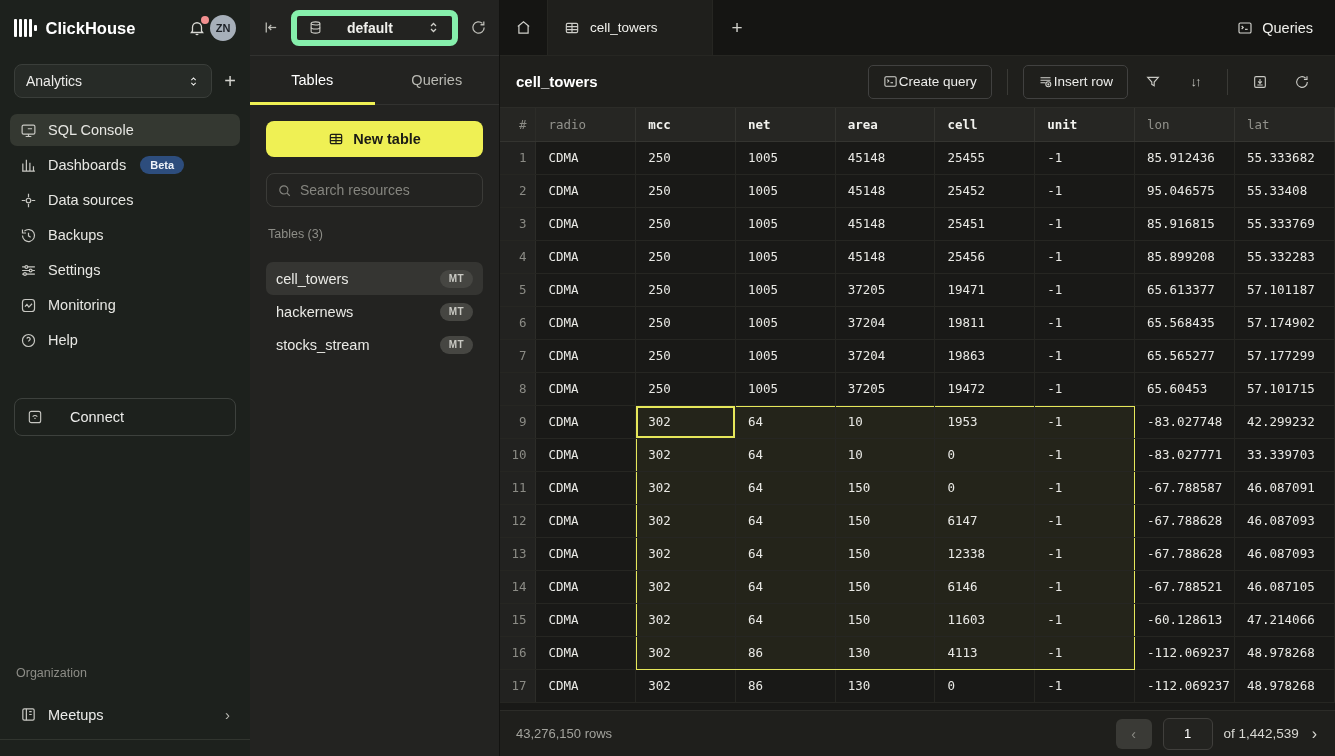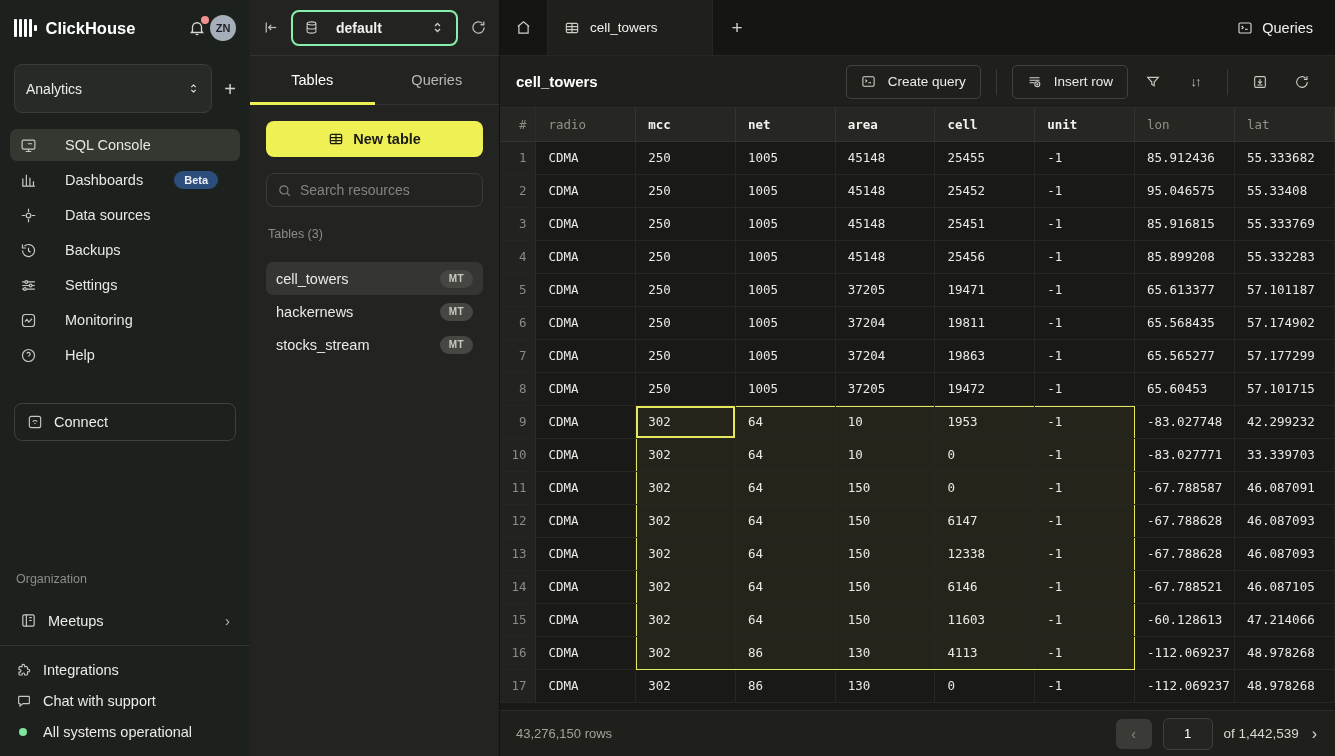--- a/index.html
+++ b/index.html
@@ -12,46 +12,46 @@
   .sb-top{height:56px;display:flex;align-items:center;justify-content:space-between;padding:0 14px}
   .brand{display:flex;align-items:center;gap:9px;font-size:16.5px;font-weight:700;color:#fff}
   .logo{display:flex;gap:2.5px;align-items:center;height:18px}
   .logo i{width:2.5px;height:18px;background:#fff;border-radius:1px;display:block}
   .logo i.short{height:6px}
   .top-actions{display:flex;align-items:center;gap:4px}
   .bell{position:relative;color:#d8d8d3;cursor:pointer}
   .bell .dot{position:absolute;top:-3px;right:-3px;width:8px;height:8px;border-radius:50%;background:var(--notif,#f29090)}
   .avatar{width:26px;height:26px;border-radius:50%;background:var(--avatar,#a6afb9);color:#1d2127;font-size:11px;font-weight:700;display:flex;align-items:center;justify-content:center;cursor:pointer}
   .ws-row{display:flex;gap:12px;align-items:center;padding:8px 14px 16px}
-  .ws-select{flex:1;display:flex;justify-content:space-between;align-items:center;background:#272b27;border:1px solid #3a3e3a;border-radius:8px;height:49px;padding:0 11px;color:#ececea;font-size:14px;cursor:pointer}
+  .ws-select{flex:1;display:flex;justify-content:space-between;align-items:center;background:#272b27;border:1px solid #3a3e3a;border-radius:8px;height:34px;padding:0 11px;color:#ececea;font-size:14px;cursor:pointer}
   .plus-btn{background:none;border:none;color:#d2d2cd;font-size:20px;line-height:1;cursor:pointer;font-family:inherit}
   .nav{padding:0 10px;display:flex;flex-direction:column;gap:3px}
-  .nav-item{display:flex;align-items:center;gap:28px;height:32px;padding:0 10px;border-radius:7px;color:#e7e7e3;font-size:14.5px;cursor:pointer}
+  .nav-item{display:flex;align-items:center;gap:11px;height:32px;padding:0 10px;border-radius:7px;color:#e7e7e3;font-size:14.5px;cursor:pointer}
   .nav-item.active{background:#343831}
   .nav-item svg{width:17px;height:17px;color:#c7c7c2;flex:0 0 17px}
   .badge-beta{background:var(--beta,#2d4d7d);color:#eef2f8;font-size:11px;font-weight:600;padding:3px 10px;border-radius:11px;margin-left:3px}
-  .connect{margin:32px 14px 0;display:flex;align-items:center;gap:11px;height:38px;border:1px solid #3d413d;border-radius:8px;padding:0 12px;font-size:14.5px;color:#ececea;cursor:pointer;background:none;font-family:inherit}
+  .connect{margin:42px 14px 0;display:flex;align-items:center;gap:27px;height:38px;border:1px solid #3d413d;border-radius:8px;padding:0 12px;font-size:14.5px;color:#ececea;cursor:pointer;background:none;font-family:inherit}
   .connect svg{width:16px;height:16px;color:#c7c7c2}
   .spacer{flex:1}
   .org-label{padding:0 16px;color:#8d8d87;font-size:12.5px;margin-bottom:9px}
   .meetups{margin:0 10px;display:flex;align-items:flex-end;gap:11px;height:34px;padding:0 10px;border-radius:7px;font-size:14.5px;cursor:pointer}
   .meetups svg{width:17px;height:17px;color:#c7c7c2}
   .meetups .chev{margin-left:auto;color:#b9b9b3;font-size:15px}
   .sb-divider{border-top:1px solid #31352f;margin:16px 0 16px}
   .sb-foot{padding:0 16px 16px;display:flex;flex-direction:column;gap:15px}
   .sb-foot .item{display:flex;gap:11px;align-items:center;font-size:14.5px;color:#eceae6;cursor:pointer}
   .sb-foot svg{width:16px;height:16px;color:#c7c7c2}
   .status-dot{width:8px;height:8px;border-radius:50%;background:var(--ok,#7ee59a);margin:0 5px 0 3px}
 
   
   .explorer{flex:0 0 250px;background:#232321;display:flex;flex-direction:column;border-right:1px solid #131311}
   .exp-top{height:56px;display:flex;align-items:center;gap:12px;padding:0 12px;border-bottom:1px solid #323230}
   .icon-plain{background:none;border:none;color:#bcbcb6;cursor:pointer;display:flex;align-items:center;justify-content:center}
   .icon-plain svg{width:17px;height:17px}
-  .db-select{flex:1;display:flex;align-items:center;gap:17px;border:2px solid #86efac;border-radius:8px;height:36px;padding:0 11px;font-size:14px;font-weight:600;color:#f0f0ec;background:none;cursor:pointer;font-family:inherit}
+  .db-select{flex:1;display:flex;align-items:center;gap:24px;border:6px solid #86efac;border-radius:8px;height:36px;padding:0 11px;font-size:14px;font-weight:600;color:#f0f0ec;background:none;cursor:pointer;font-family:inherit}
   .db-select svg{width:15px;height:15px;color:#d0d0ca}
   .db-select .chevs{margin-left:auto}
   .exp-tabs{display:flex;border-bottom:1px solid #323230;height:49px}
   .exp-tab{flex:1;display:flex;align-items:center;justify-content:center;font-size:14.5px;color:#b9b9b3;position:relative;cursor:pointer}
   .exp-tab.active{color:#fff;font-weight:400}
   .exp-tab.active::after{content:'';position:absolute;left:0;right:0;bottom:-1px;height:3px;background:var(--accent,#eff054)}
   .exp-body{padding:16px}
   .new-table{width:100%;height:36px;background:var(--accent,#eff054);color:#1b1b15;border:none;border-radius:8px;font-size:14.5px;font-weight:600;display:flex;align-items:center;justify-content:center;gap:9px;cursor:pointer;font-family:inherit}
   .new-table svg{width:16px;height:16px}
   .search{margin-top:16px;display:flex;align-items:center;gap:8px;border:1px solid #3b3b38;border-radius:8px;height:34px;padding:0 10px;color:#85857f}
@@ -69,21 +69,21 @@
   .home-tab{width:48px;display:flex;align-items:center;justify-content:center;border-right:1px solid #262622;color:#cfcfca;cursor:pointer}
   .home-tab svg{width:17px;height:17px}
   .main-tab{width:165px;background:#1f1f1c;display:flex;align-items:center;gap:10px;padding:0 16px;border-right:1px solid #262622;font-size:13.5px;color:#f0f0ec;cursor:pointer}
   .main-tab svg{width:16px;height:16px;color:#cfcfca}
   .tab-plus{width:48px;display:flex;align-items:center;justify-content:center;color:#cfcfca;font-size:19px;cursor:pointer}
   .tabbar-right{margin-left:auto;display:flex;align-items:center;gap:9px;padding-right:22px;font-size:14.5px;color:#f0f0ec;cursor:pointer}
   .tabbar-right svg{width:16px;height:16px;color:#d6d6d1}
   .toolbar{height:52px;background:#1f1f1c;display:flex;align-items:center;padding:0 16px;gap:8px;border-bottom:1px solid #2c2c28}
   .title{font-size:15px;font-weight:700;color:#fff}
   .grow{flex:1}
-  .btn{display:flex;align-items:center;gap:12px;border:1px solid #414140;background:transparent;color:#ececea;height:34px;padding:0 14px;border-radius:5px;font-size:13.5px;cursor:pointer;font-family:inherit;white-space:nowrap}
+  .btn{display:flex;align-items:center;gap:1px;border:1px solid #414140;background:transparent;color:#ececea;height:34px;padding:0 14px;border-radius:5px;font-size:13.5px;cursor:pointer;font-family:inherit;white-space:nowrap}
   .btn svg{width:15px;height:15px;color:#d6d6d1}
   .vdiv{width:1px;height:26px;background:#3a3a36;margin:0 7px}
   .icon-btn{width:34px;height:34px;display:flex;align-items:center;justify-content:center;color:#c9c9c4;background:none;border:none;cursor:pointer}
   .icon-btn svg{width:16px;height:16px}
   .sort-glyph{font-size:13px;letter-spacing:-2px;color:#c9c9c4}
 
   
   .table-wrap{flex:1;background:#191917;overflow:hidden}
   table{border-collapse:collapse;table-layout:fixed;font-family:"DejaVu Sans Mono",monospace;font-size:12.5px}
   th,td{height:33px;white-space:nowrap;overflow:hidden}
@@ -217,38 +217,20 @@
       <svg viewBox="0 0 24 24" fill="none" stroke="currentColor" stroke-width="1.7">
           <rect x="4" y="4" width="16" height="16" rx="2"></rect>
           <path d="M9 4v16M13 8h3.5M13 12h3.5"></path>
         </svg>
       <span>Meetups</span>
       <span class="chev">›</span>
     </div>
 
     <div class="sb-divider"></div>
 
-    <div class="sb-foot">
-      <div class="item">
-        <svg viewBox="0 0 24 24" fill="none" stroke="currentColor" stroke-width="1.7">
-            <path d="M11 3.5a2 2 0 0 0-2 2V7H6a1.5 1.5 0 0 0-1.5 1.5v2.7h1a2 2 0 1 1 0 4h-1v2.8A1.5 1.5 0 0 0 6 19.5h3v-1a2 2 0 1 1 4 0v1h2.8a1.5 1.5 0 0 0 1.5-1.5v-3.2h1.2a2 2 0 1 0 0-4h-1.2V8.5A1.5 1.5 0 0 0 15.8 7H13V5.5a2 2 0 0 0-2-2z"></path>
-          </svg>
-        <span>Integrations</span>
-      </div>
-      <div class="item">
-        <svg viewBox="0 0 24 24" fill="none" stroke="currentColor" stroke-width="1.7">
-            <path d="M5 5h14a1 1 0 0 1 1 1v9a1 1 0 0 1-1 1h-8.5L6 19.5V16H5a1 1 0 0 1-1-1V6a1 1 0 0 1 1-1z"></path>
-          </svg>
-        <span>Chat with support</span>
-      </div>
-      <div class="item">
-        <span class="status-dot"></span>
-        <span>All systems operational</span>
-      </div>
-    </div>
   </aside>
 
   <section class="explorer">
     <div class="exp-top">
       <button class="icon-plain">
         <svg viewBox="0 0 24 24" fill="none" stroke="currentColor" stroke-width="1.8">
             <path d="M6 5v14"></path>
             <path d="M20 12H9.5"></path>
             <path d="M13 8.5 9.5 12l3.5 3.5"></path>
           </svg>

